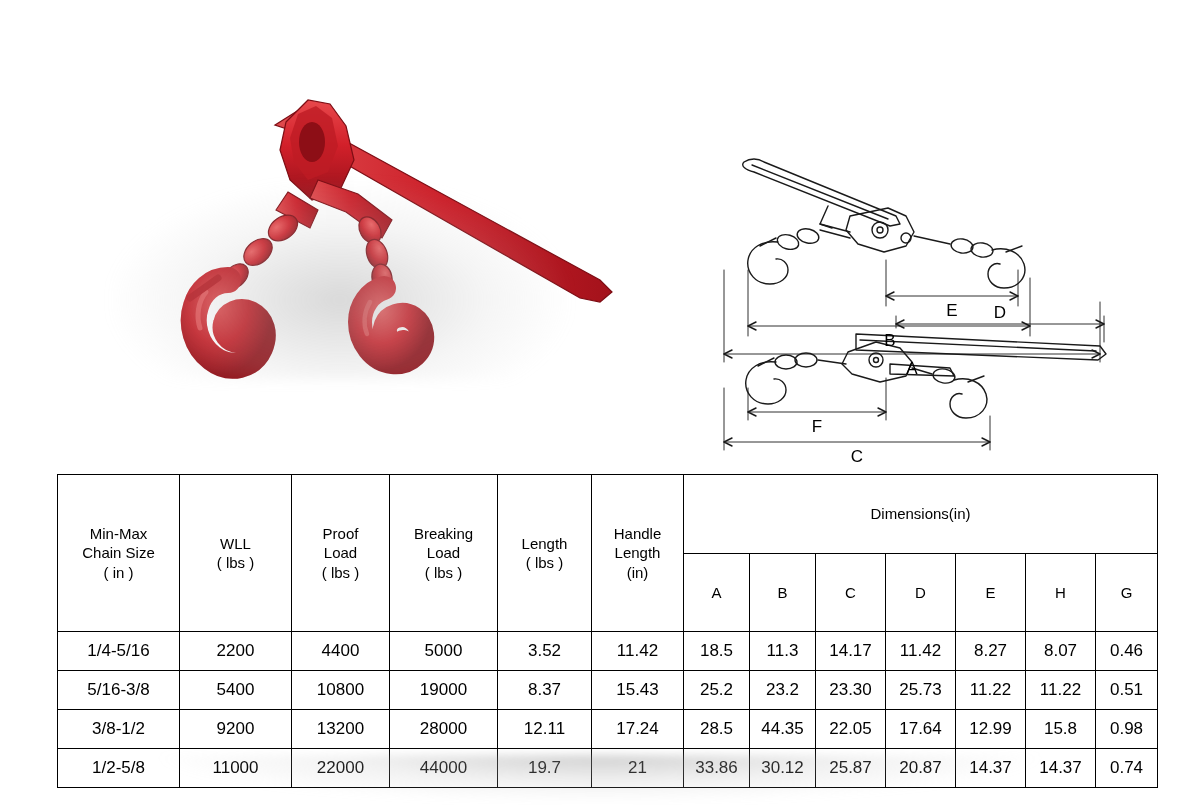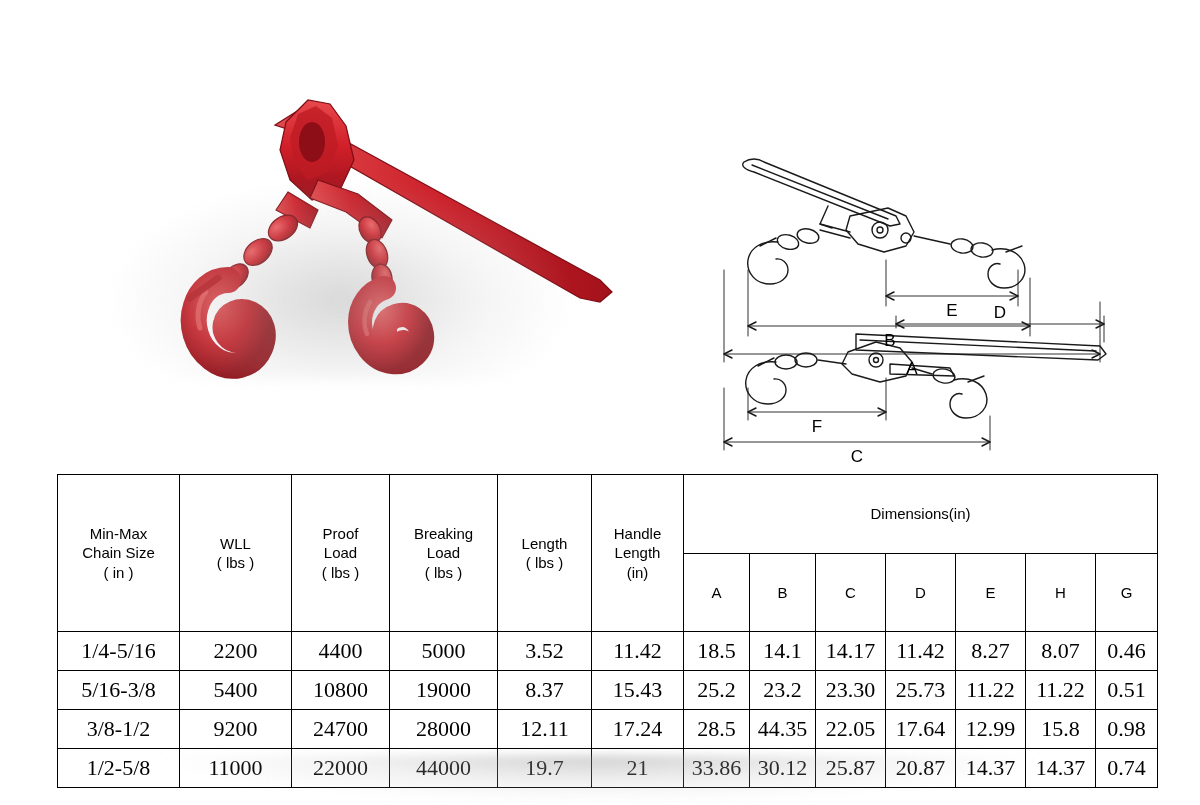--- a/index.html
+++ b/index.html
@@ -84,24 +84,23 @@
   table.spec thead th {
     font-size: 15px;
     line-height: 1.30;
     padding: 4px 2px;
     height: 46px;
   }
   table.spec thead th.tall {
     height: 148px;
   }
   table.spec tbody td {
-    font-size: 22px;
+    font-size: 17px;
     height: 34px;
     padding: 2px 2px;
-    font-family: Liberation Serif, serif;
   }
   .dim-head {
     font-size: 17px;
   }
 </style>
 </head>
 <body>
 
 <div id="page">
 
@@ -321,21 +320,21 @@
       </thead>
       <tbody>
         <tr>
           <td>1/4-5/16</td>
           <td>2200</td>
           <td>4400</td>
           <td>5000</td>
           <td>3.52</td>
           <td>11.42</td>
           <td>18.5</td>
-          <td>14.1</td>
+          <td>11.3</td>
           <td>14.17</td>
           <td>11.42</td>
           <td>8.27</td>
           <td>8.07</td>
           <td>0.46</td>
         </tr>
         <tr>
           <td>5/16-3/8</td>
           <td>5400</td>
           <td>10800</td>
@@ -346,21 +345,21 @@
           <td>23.2</td>
           <td>23.30</td>
           <td>25.73</td>
           <td>11.22</td>
           <td>11.22</td>
           <td>0.51</td>
         </tr>
         <tr>
           <td>3/8-1/2</td>
           <td>9200</td>
-          <td>24700</td>
+          <td>13200</td>
           <td>28000</td>
           <td>12.11</td>
           <td>17.24</td>
           <td>28.5</td>
           <td>44.35</td>
           <td>22.05</td>
           <td>17.64</td>
           <td>12.99</td>
           <td>15.8</td>
           <td>0.98</td>

